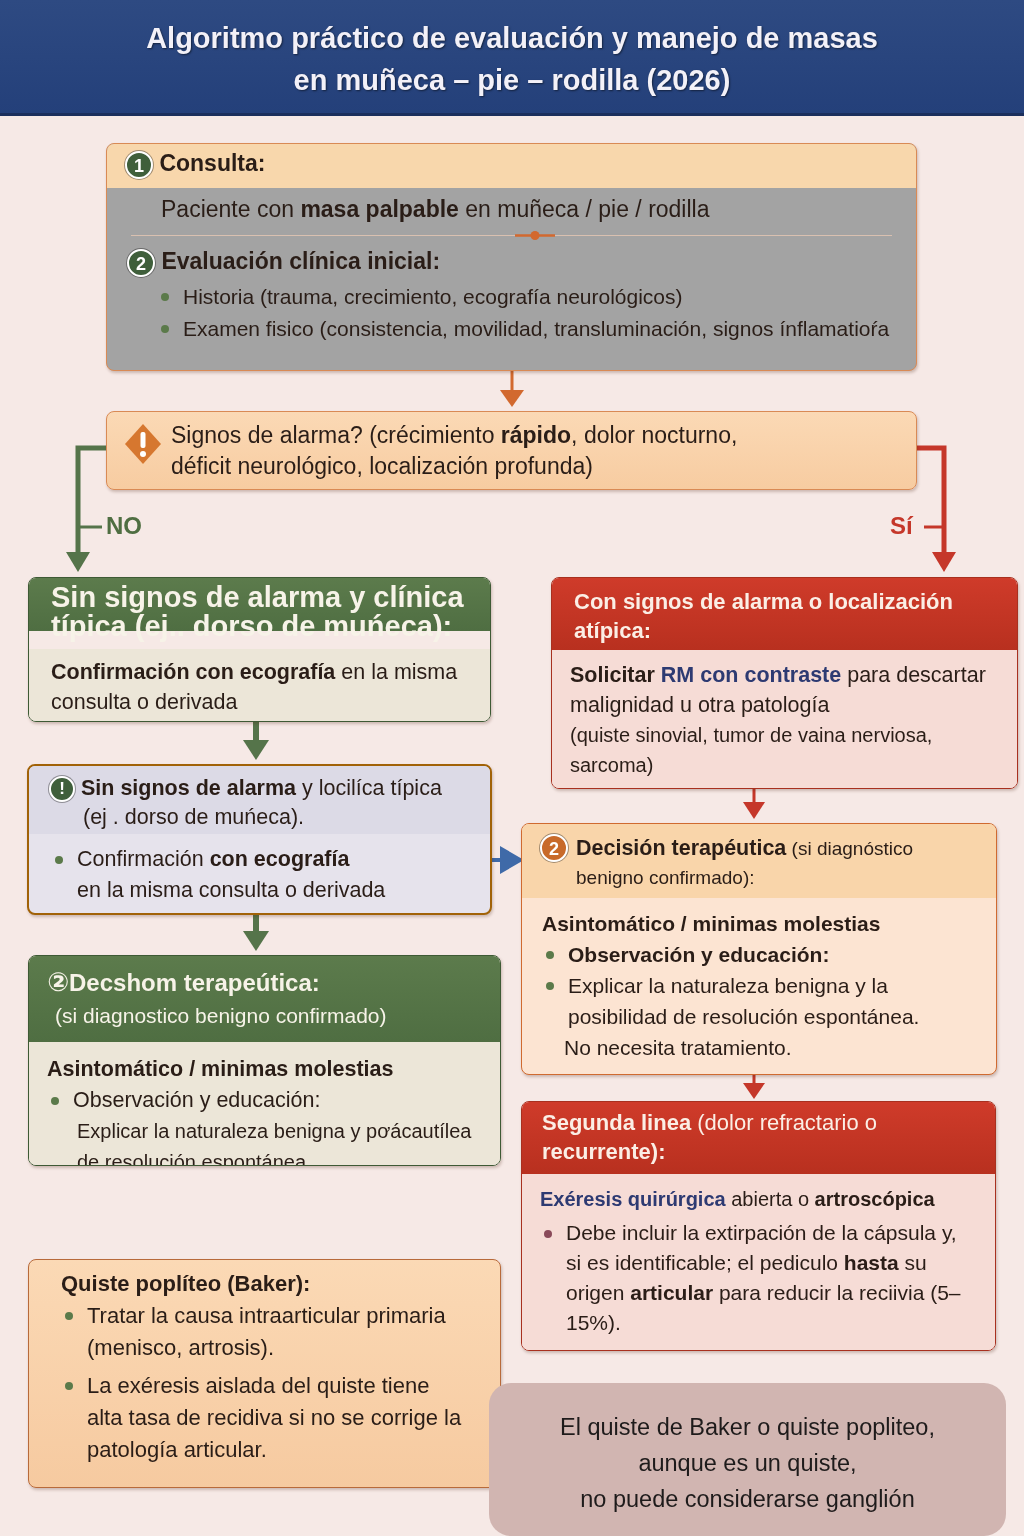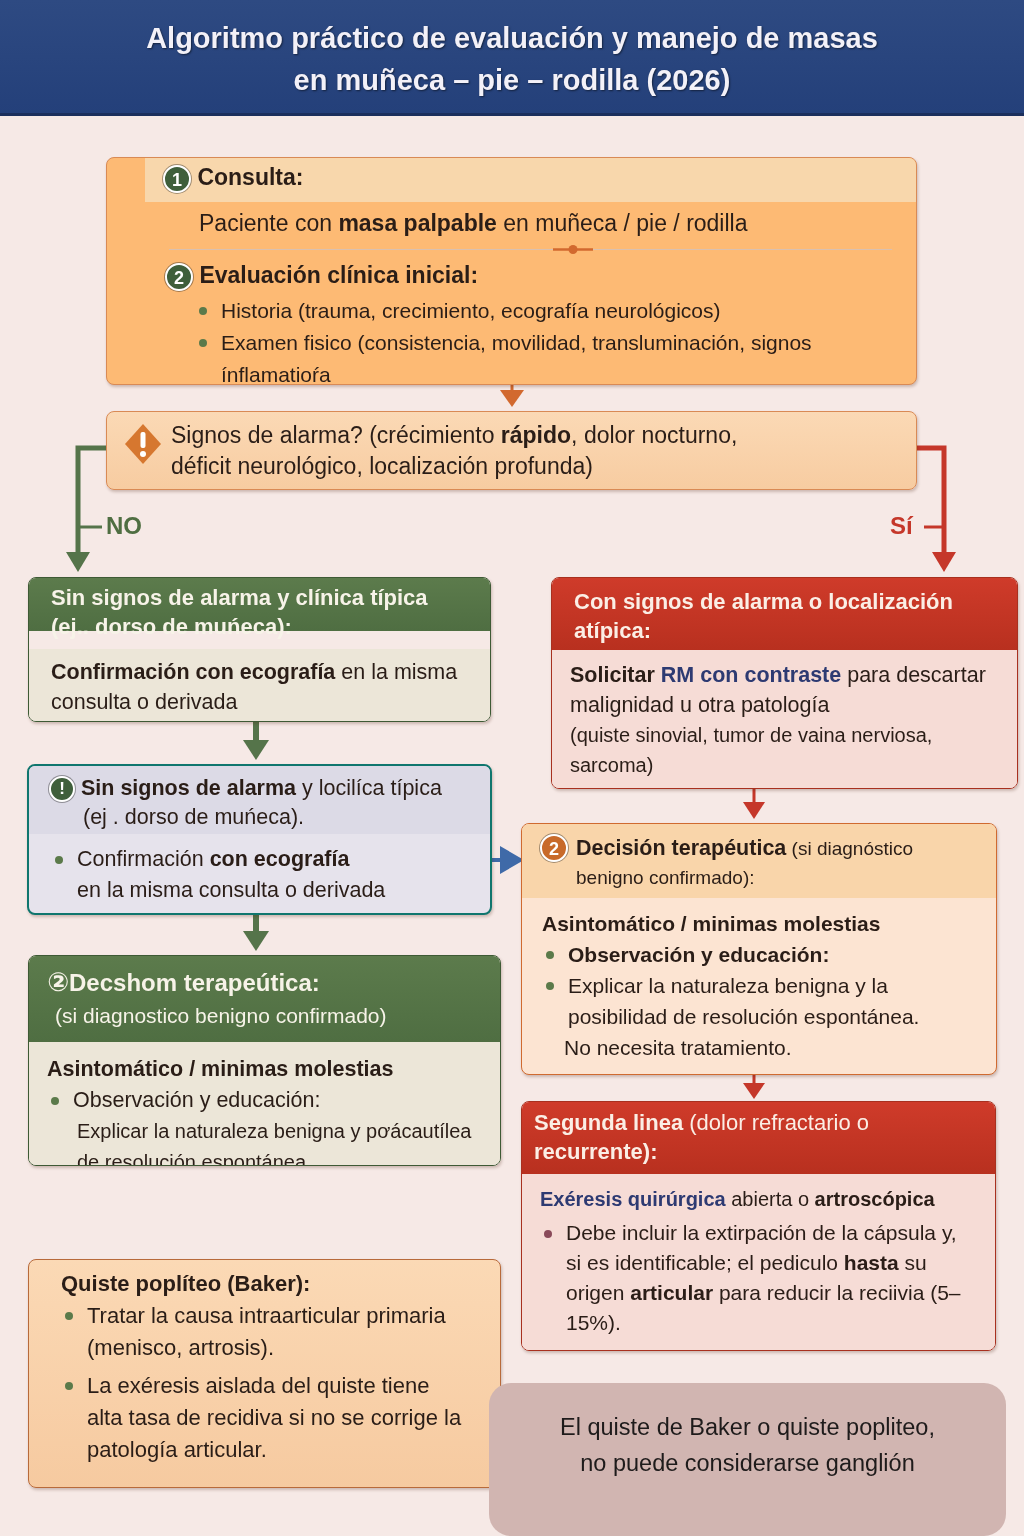--- a/index.html
+++ b/index.html
@@ -31,60 +31,60 @@
   }
   .num.green { background: #3f5f3b; }
   .num.orange { background: #c86a2a; }
   .bullet { display: flex; align-items: flex-start; }
   .dot { width: 8px; height: 8px; border-radius: 50%; background: #5b7a4a; margin: 12px 14px 0 4px; flex-shrink: 0; }
   .dot.red { background: #8a4a5a; }
   b { font-weight: bold; }
   .blue { color: #2d3a72; font-weight: bold; }
 
   
-  #box1 { left: 106px; top: 157px; width: 811px; height: 228px; background: #fdba74; border: 1.5px solid #d98a55; padding-left: 38px; }
+  #box1 { left: 106px; top: 143px; width: 811px; height: 228px; background: #a3a3a3; border: 1.5px solid #d98a55; }
   #box1 .h1 { background: #f8d7ac; height: 44px; padding: 6px 18px; font-size: 23px; font-weight: bold; }
   #box1 .p { font-size: 23px; padding: 8px 0 0 54px; }
   #box1 .sep { position: relative; margin: 12px 24px 0 24px; height: 1px; background: #d9c0b0; }
   #box1 .sep .knot { position: absolute; left: 384px; top: -4px; width: 40px; height: 9px; }
   #box1 .h2 { font-size: 23px; font-weight: bold; padding: 12px 0 0 20px; }
   #box1 .b { font-size: 21px; padding: 4px 0 0 50px; line-height: 32px; }
 
   
   #alarm { left: 106px; top: 411px; width: 811px; height: 79px; background: linear-gradient(#fbd9b5, #f7cca1); border: 1.5px solid #d98a55; }
   #alarm .txt { position: absolute; left: 64px; top: 8px; font-size: 23px; line-height: 31px; }
   #alarm .warn { position: absolute; left: 18px; top: 12px; }
 
   .greenh { background: linear-gradient(#5c7b4c, #4f6e42); color: #f7f3e8; font-weight: bold; }
   .greenbody { background: #ece6d8; }
   .redh { background: linear-gradient(#cf3b2a, #b8301f); color: #fbeee5; font-weight: bold; }
   .redbody { background: #f6dcd6; }
 
   #g1 { left: 28px; top: 577px; width: 463px; height: 145px; border: 1.5px solid #3e5a35; }
-  #g1 .h { height: 53px; padding: 5px 22px; font-size: 22px; line-height: 29px; }
+  #g1 .h { height: 53px; padding: 5px 22px; font-size: 29px; line-height: 29px; }
   #g1 .bd { padding: 8px 22px; font-size: 21.5px; line-height: 30px; }
 
   #r1 { left: 529px; top: 577px; width: 467px; height: 212px; border: 1.5px solid #a8301f; margin-left: 22px; }
   #r1 .h { height: 72px; padding: 9px 22px; font-size: 22px; line-height: 29px; }
   #r1 .bd { padding: 10px 18px; font-size: 21.5px; line-height: 30px; }
 
-  #b1 { left: 27px; top: 764px; width: 465px; height: 151px; background: #e6e3ec; border: 2px solid #0f766e; }
+  #b1 { left: 27px; top: 764px; width: 465px; height: 151px; background: #e6e3ec; border: 2px solid #a16207; }
   #b1 .h { height: 68px; padding: 8px 20px; font-size: 21.5px; line-height: 29px; background: #dcdae6; }
   #b1 .bd { padding: 10px 22px; font-size: 21.5px; line-height: 31px; }
 
   #o2 { left: 521px; top: 823px; width: 476px; height: 252px; background: #fce4d2; border: 1.5px solid #d06a30; }
   #o2 .h { height: 74px; padding: 10px 18px; font-size: 21.5px; line-height: 28px; background: #f9d5aa; }
   #o2 .bd { padding: 6px 20px; font-size: 21px; line-height: 31px; }
 
   #g2 { left: 28px; top: 955px; width: 473px; height: 211px; border: 1.5px solid #3e5a35; }
   #g2 .h { height: 86px; padding: 8px 18px; font-size: 24px; line-height: 36px; }
   #g2 .bd { padding: 12px 18px; font-size: 21.5px; line-height: 31px; }
 
   #r2 { left: 521px; top: 1101px; width: 475px; height: 250px; border: 1.5px solid #a8301f; }
-  #r2 .h { height: 72px; padding: 6px 12px; font-size: 22px; line-height: 29px; }
+  #r2 .h { height: 72px; padding: 6px 20px; font-size: 22px; line-height: 29px; }
   #r2 .bd { padding: 10px 18px; font-size: 21px; line-height: 30px; }
 
   #baker { left: 28px; top: 1259px; width: 473px; height: 229px; background: linear-gradient(#fbd9b5, #f6caa0); border: 1.5px solid #b86a3a; }
   #baker .bd { padding: 8px 32px; font-size: 22px; line-height: 32px; }
 
   #note { left: 489px; top: 1383px; width: 517px; height: 153px; background: #d1b5b1; border-radius: 22px; box-shadow: none; text-align: center; font-size: 23.5px; line-height: 36px; padding-top: 26px; color: #1e1b1b; }
 
   svg.overlay { position: absolute; left: 0; top: 0; pointer-events: none; }
 </style>
 </head>
@@ -261,14 +261,15 @@
       </div>
     <div class="bullet" style="padding-top:6px;">
         <span class="dot"></span>
         <span>La exéresis aislada del quiste tiene alta tasa de recidiva si no se corrige la patología articular.</span>
       </div>
   </div>
 </div>
 
 <div class="box" id="note">
   <div>El quiste de Baker o quiste popliteo,</div>
+  <div>aunque es un quiste,</div>
   <div>no puede considerarse ganglión</div>
 </div>
 
 </body></html>

